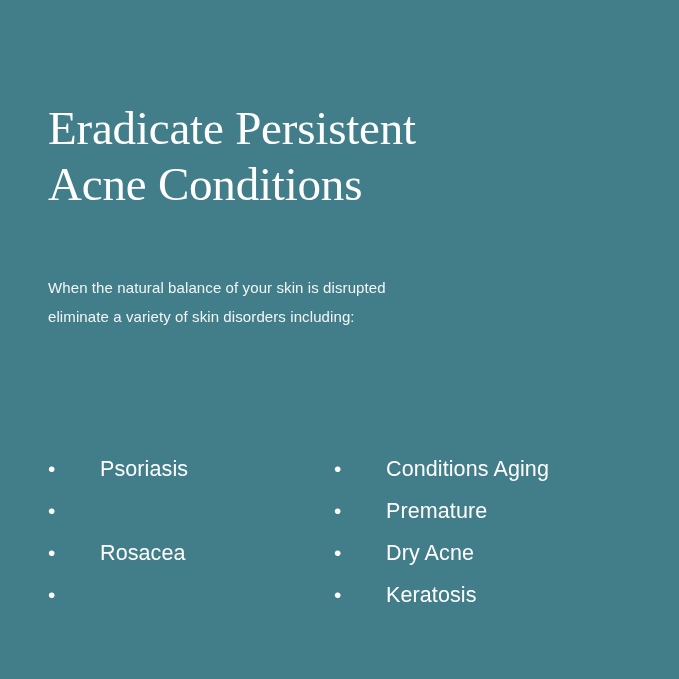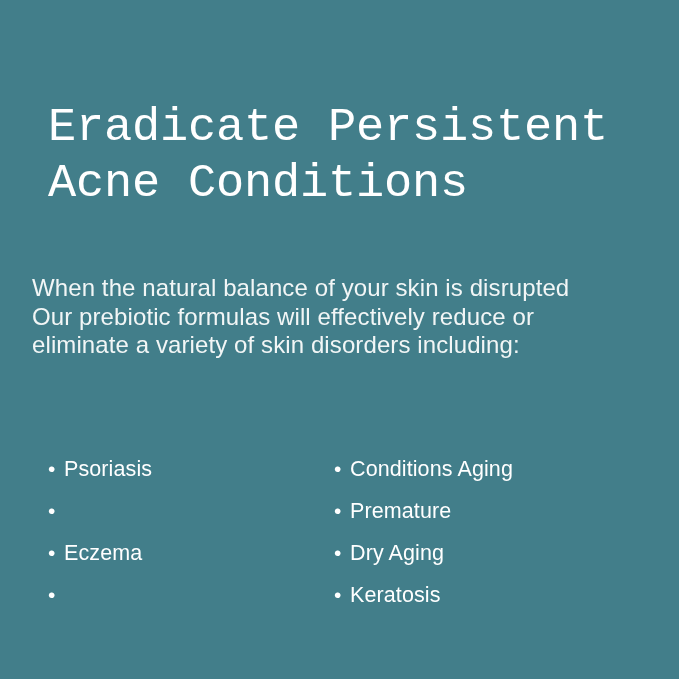--- a/index.html
+++ b/index.html
@@ -20,37 +20,37 @@
     background: #427e8a;
     box-sizing: border-box;
     padding: 0 48px;
   }
   .headline {
     position: absolute;
     left: 48px;
     top: 100px;
     width: 600px;
     color: #ffffff;
-    font-family: Liberation Mono, monospace;
+    font-family: Liberation Serif, serif;
     font-size: 47px;
     font-weight: 400;
     line-height: 56px;
     letter-spacing: -0.2px;
   }
   .headline .line {
     display: block;
     white-space: nowrap;
   }
   .body-copy {
     position: absolute;
-    left: 32px;
+    left: 48px;
     top: 274px;
     width: 570px;
     color: #f2f6f6;
-    font-size: 24px;
+    font-size: 15px;
     font-weight: 400;
     line-height: 28.5px;
     letter-spacing: 0.1px;
   }
   .body-copy .line {
     display: block;
     white-space: nowrap;
   }
   .lists {
     position: absolute;
@@ -78,69 +78,69 @@
   }
   .bullet {
     display: inline-block;
     width: 16px;
     flex: 0 0 16px;
     color: #ffffff;
     font-size: 21px;
   }
   .item-label {
     display: inline-block;
+    margin-left: 36px;
   }
 </style>
 </head>
 <body>
 
 <div class="card">
 
   <div class="headline">
     <span class="line">Eradicate Persistent</span>
     <span class="line">Acne Conditions</span>
   </div>
 
   <div class="body-copy">
     <span class="line">When the natural balance of your skin is disrupted</span>
-    <span class="line">Our prebiotic formulas will effectively reduce or</span>
     <span class="line">eliminate a variety of skin disorders including:</span>
   </div>
 
   <div class="lists">
 
     <div class="list-col col-left">
       <div class="list-item">
         <span class="bullet">•</span>
         <span class="item-label">Psoriasis</span>
       </div>
       <div class="list-item">
         <span class="bullet">•</span>
       </div>
       <div class="list-item">
         <span class="bullet">•</span>
-        <span class="item-label">Eczema</span>
+        <span class="item-label">Rosacea</span>
       </div>
       <div class="list-item">
         <span class="bullet">•</span>
       </div>
     </div>
 
     <div class="list-col col-right">
       <div class="list-item">
         <span class="bullet">•</span>
         <span class="item-label">Conditions Aging</span>
       </div>
       <div class="list-item">
         <span class="bullet">•</span>
         <span class="item-label">Premature</span>
       </div>
       <div class="list-item">
         <span class="bullet">•</span>
-        <span class="item-label">Dry Aging</span>
+        <span class="item-label">Dry Acne</span>
       </div>
       <div class="list-item">
         <span class="bullet">•</span>
         <span class="item-label">Keratosis</span>
       </div>
     </div>
 
   </div>
 
 </div>

